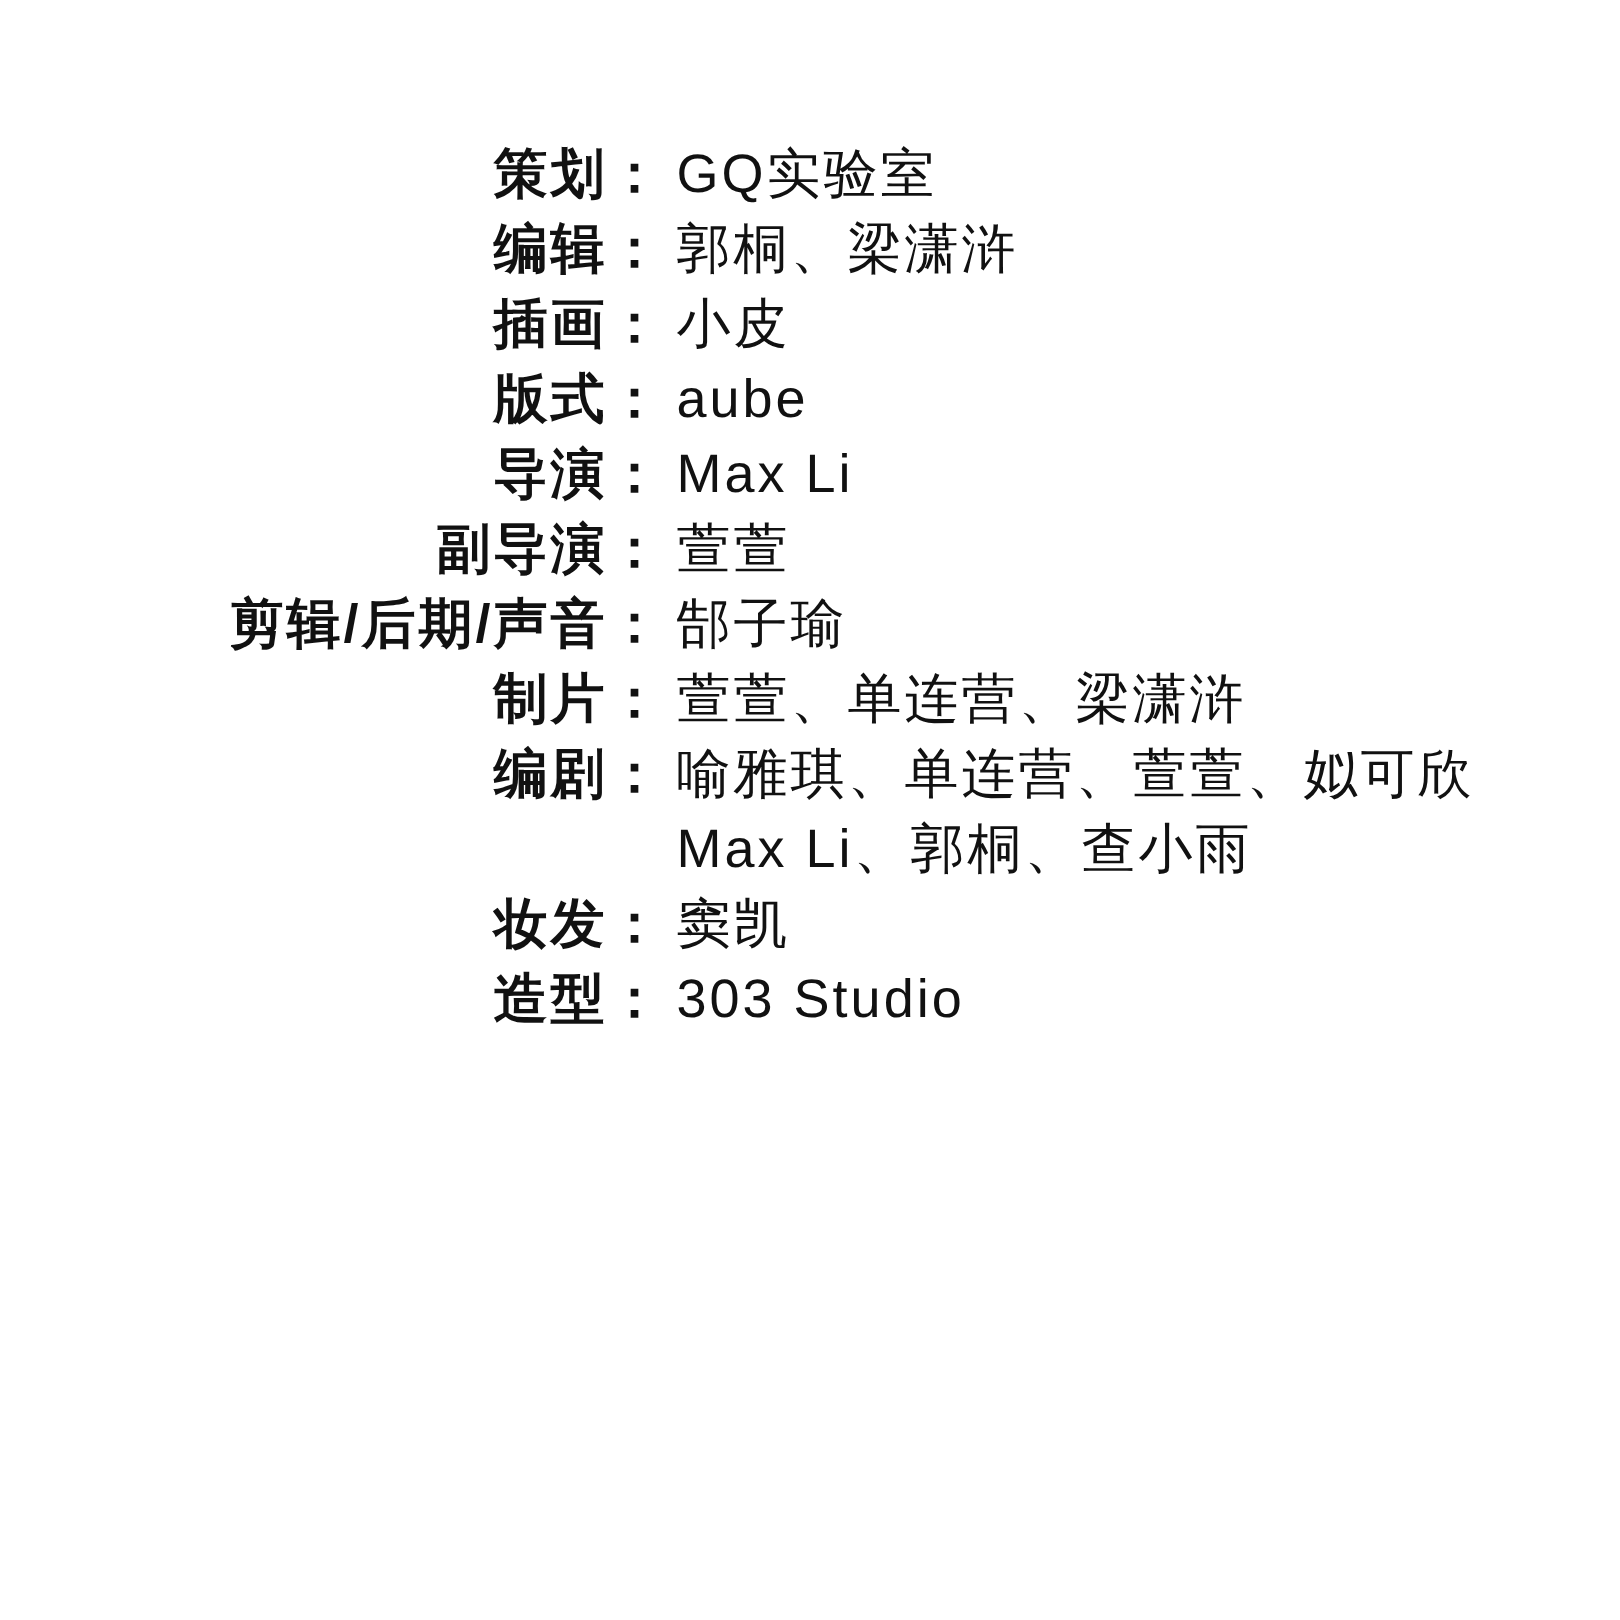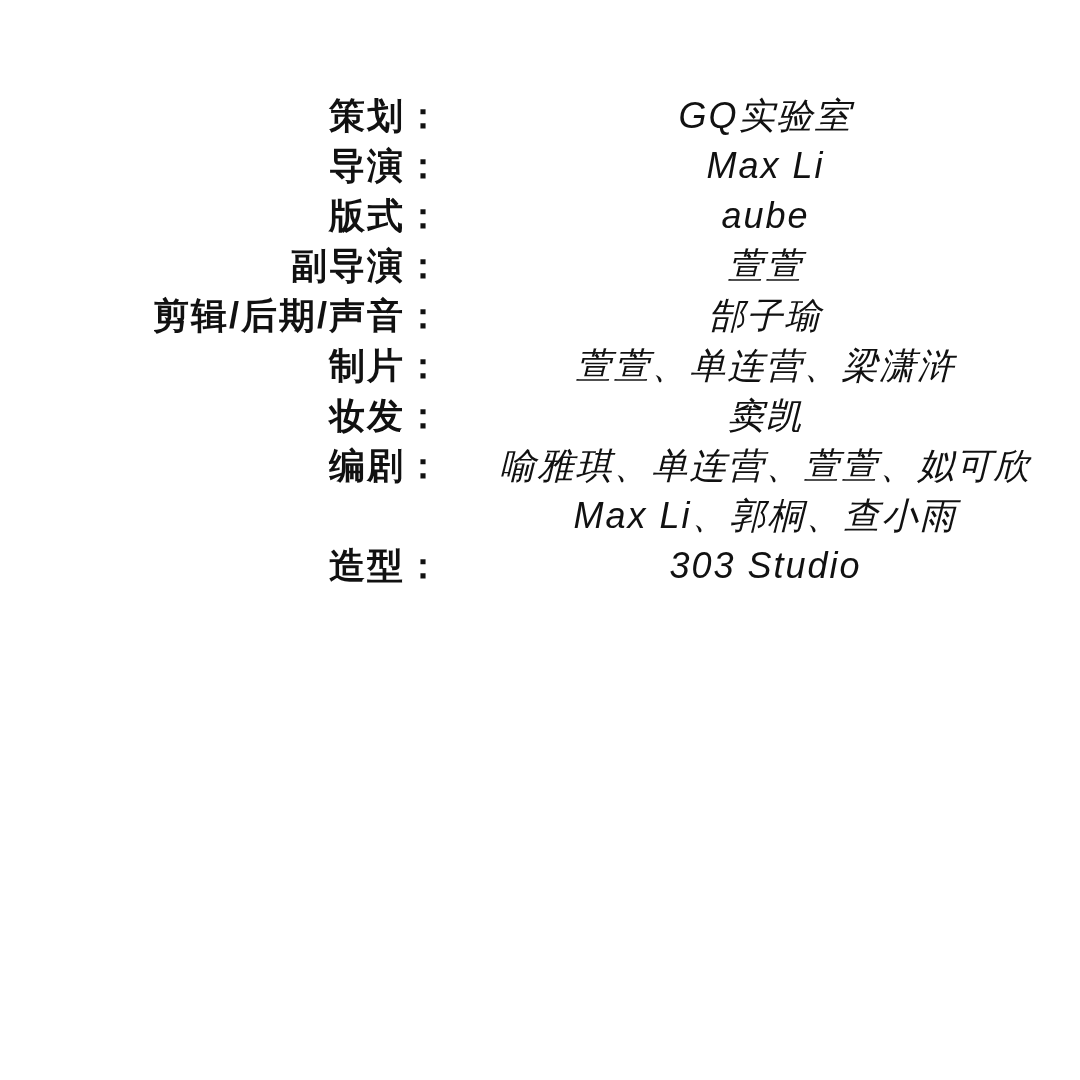--- a/index.html
+++ b/index.html
@@ -32,22 +32,21 @@
     font-weight: 700;
     font-size: 36px;
     line-height: 50px;
     letter-spacing: 2px;
     color: #111111;
     white-space: nowrap;
   }
   .credit-value {
     flex: 1 1 auto;
     padding-left: 8px;
-    text-align: center;
-    font-style: italic;
+    text-align: left;
   }
   .credit-value-line {
     font-weight: 400;
     font-size: 36px;
     line-height: 50px;
     letter-spacing: 2px;
     color: #111111;
     white-space: nowrap;
   }
 </style>
@@ -57,34 +56,46 @@
 <div id="canvas" style="background: rgb(255, 255, 255);">
   <div class="credits-list">
   <div class="credit-row">
     <div class="credit-label">策划：</div>
     <div class="credit-value">
           <div class="credit-value-line">GQ实验室</div>
         </div>
   </div>
 
 
-
+  <div class="credit-row">
+    <div class="credit-label">编辑：</div>
+    <div class="credit-value">
+          <div class="credit-value-line">郭桐、梁潇浒</div>
+        </div>
+  </div>
 
 
   <div class="credit-row">
-    <div class="credit-label">导演：</div>
+    <div class="credit-label">插画：</div>
     <div class="credit-value">
-          <div class="credit-value-line">Max Li</div>
+          <div class="credit-value-line">小皮</div>
         </div>
   </div>
 
   <div class="credit-row">
     <div class="credit-label">版式：</div>
     <div class="credit-value">
           <div class="credit-value-line">aube</div>
+        </div>
+  </div>
+
+  <div class="credit-row">
+    <div class="credit-label">导演：</div>
+    <div class="credit-value">
+          <div class="credit-value-line">Max Li</div>
         </div>
   </div>
 
   <div class="credit-row">
     <div class="credit-label">副导演：</div>
     <div class="credit-value">
           <div class="credit-value-line">萱萱</div>
         </div>
   </div>
 
@@ -97,31 +108,31 @@
   </div>
 
   <div class="credit-row">
     <div class="credit-label">制片：</div>
     <div class="credit-value">
           <div class="credit-value-line">萱萱、单连营、梁潇浒</div>
         </div>
   </div>
 
   <div class="credit-row">
-    <div class="credit-label">妆发：</div>
+    <div class="credit-label">编剧：</div>
     <div class="credit-value">
-          <div class="credit-value-line">窦凯</div>
+          <div class="credit-value-line">喻雅琪、单连营、萱萱、姒可欣</div>
+          <div class="credit-value-line">Max Li、郭桐、查小雨</div>
         </div>
   </div>
 
   <div class="credit-row">
-    <div class="credit-label">编剧：</div>
+    <div class="credit-label">妆发：</div>
     <div class="credit-value">
-          <div class="credit-value-line">喻雅琪、单连营、萱萱、姒可欣</div>
-          <div class="credit-value-line">Max Li、郭桐、查小雨</div>
+          <div class="credit-value-line">窦凯</div>
         </div>
   </div>
 
 
   <div class="credit-row">
     <div class="credit-label">造型：</div>
     <div class="credit-value">
           <div class="credit-value-line">303 Studio</div>
         </div>
   </div>

